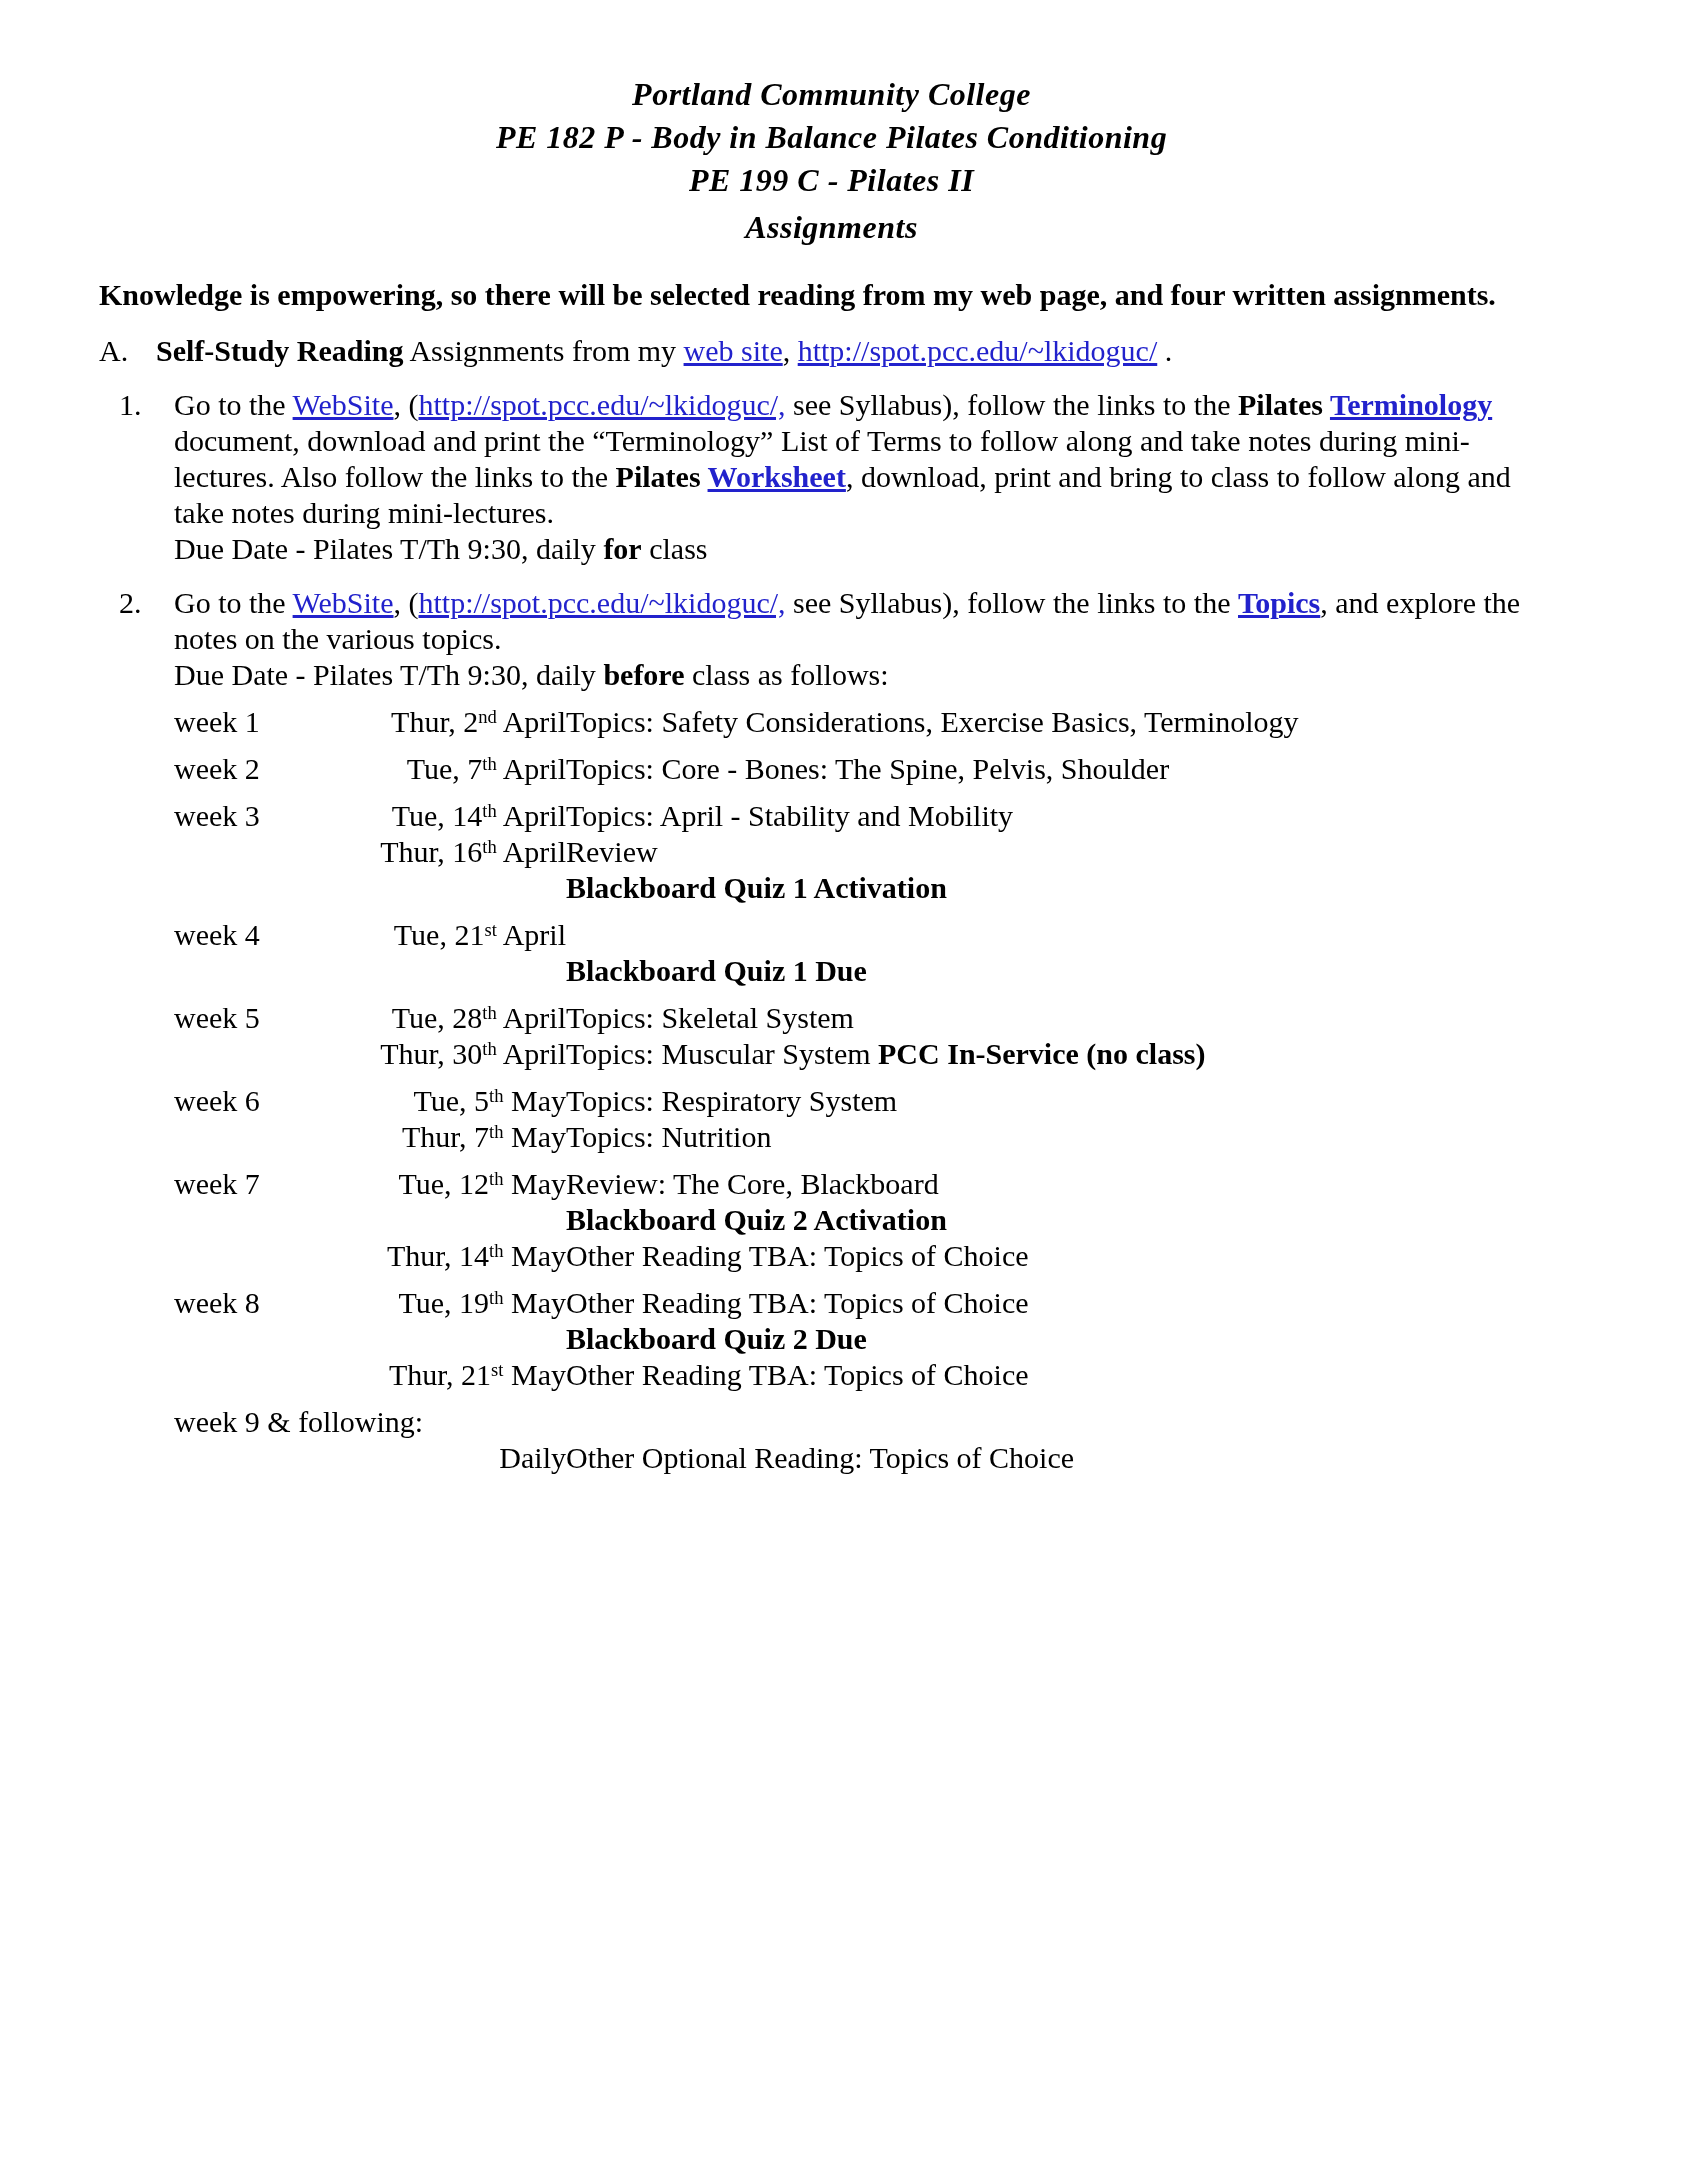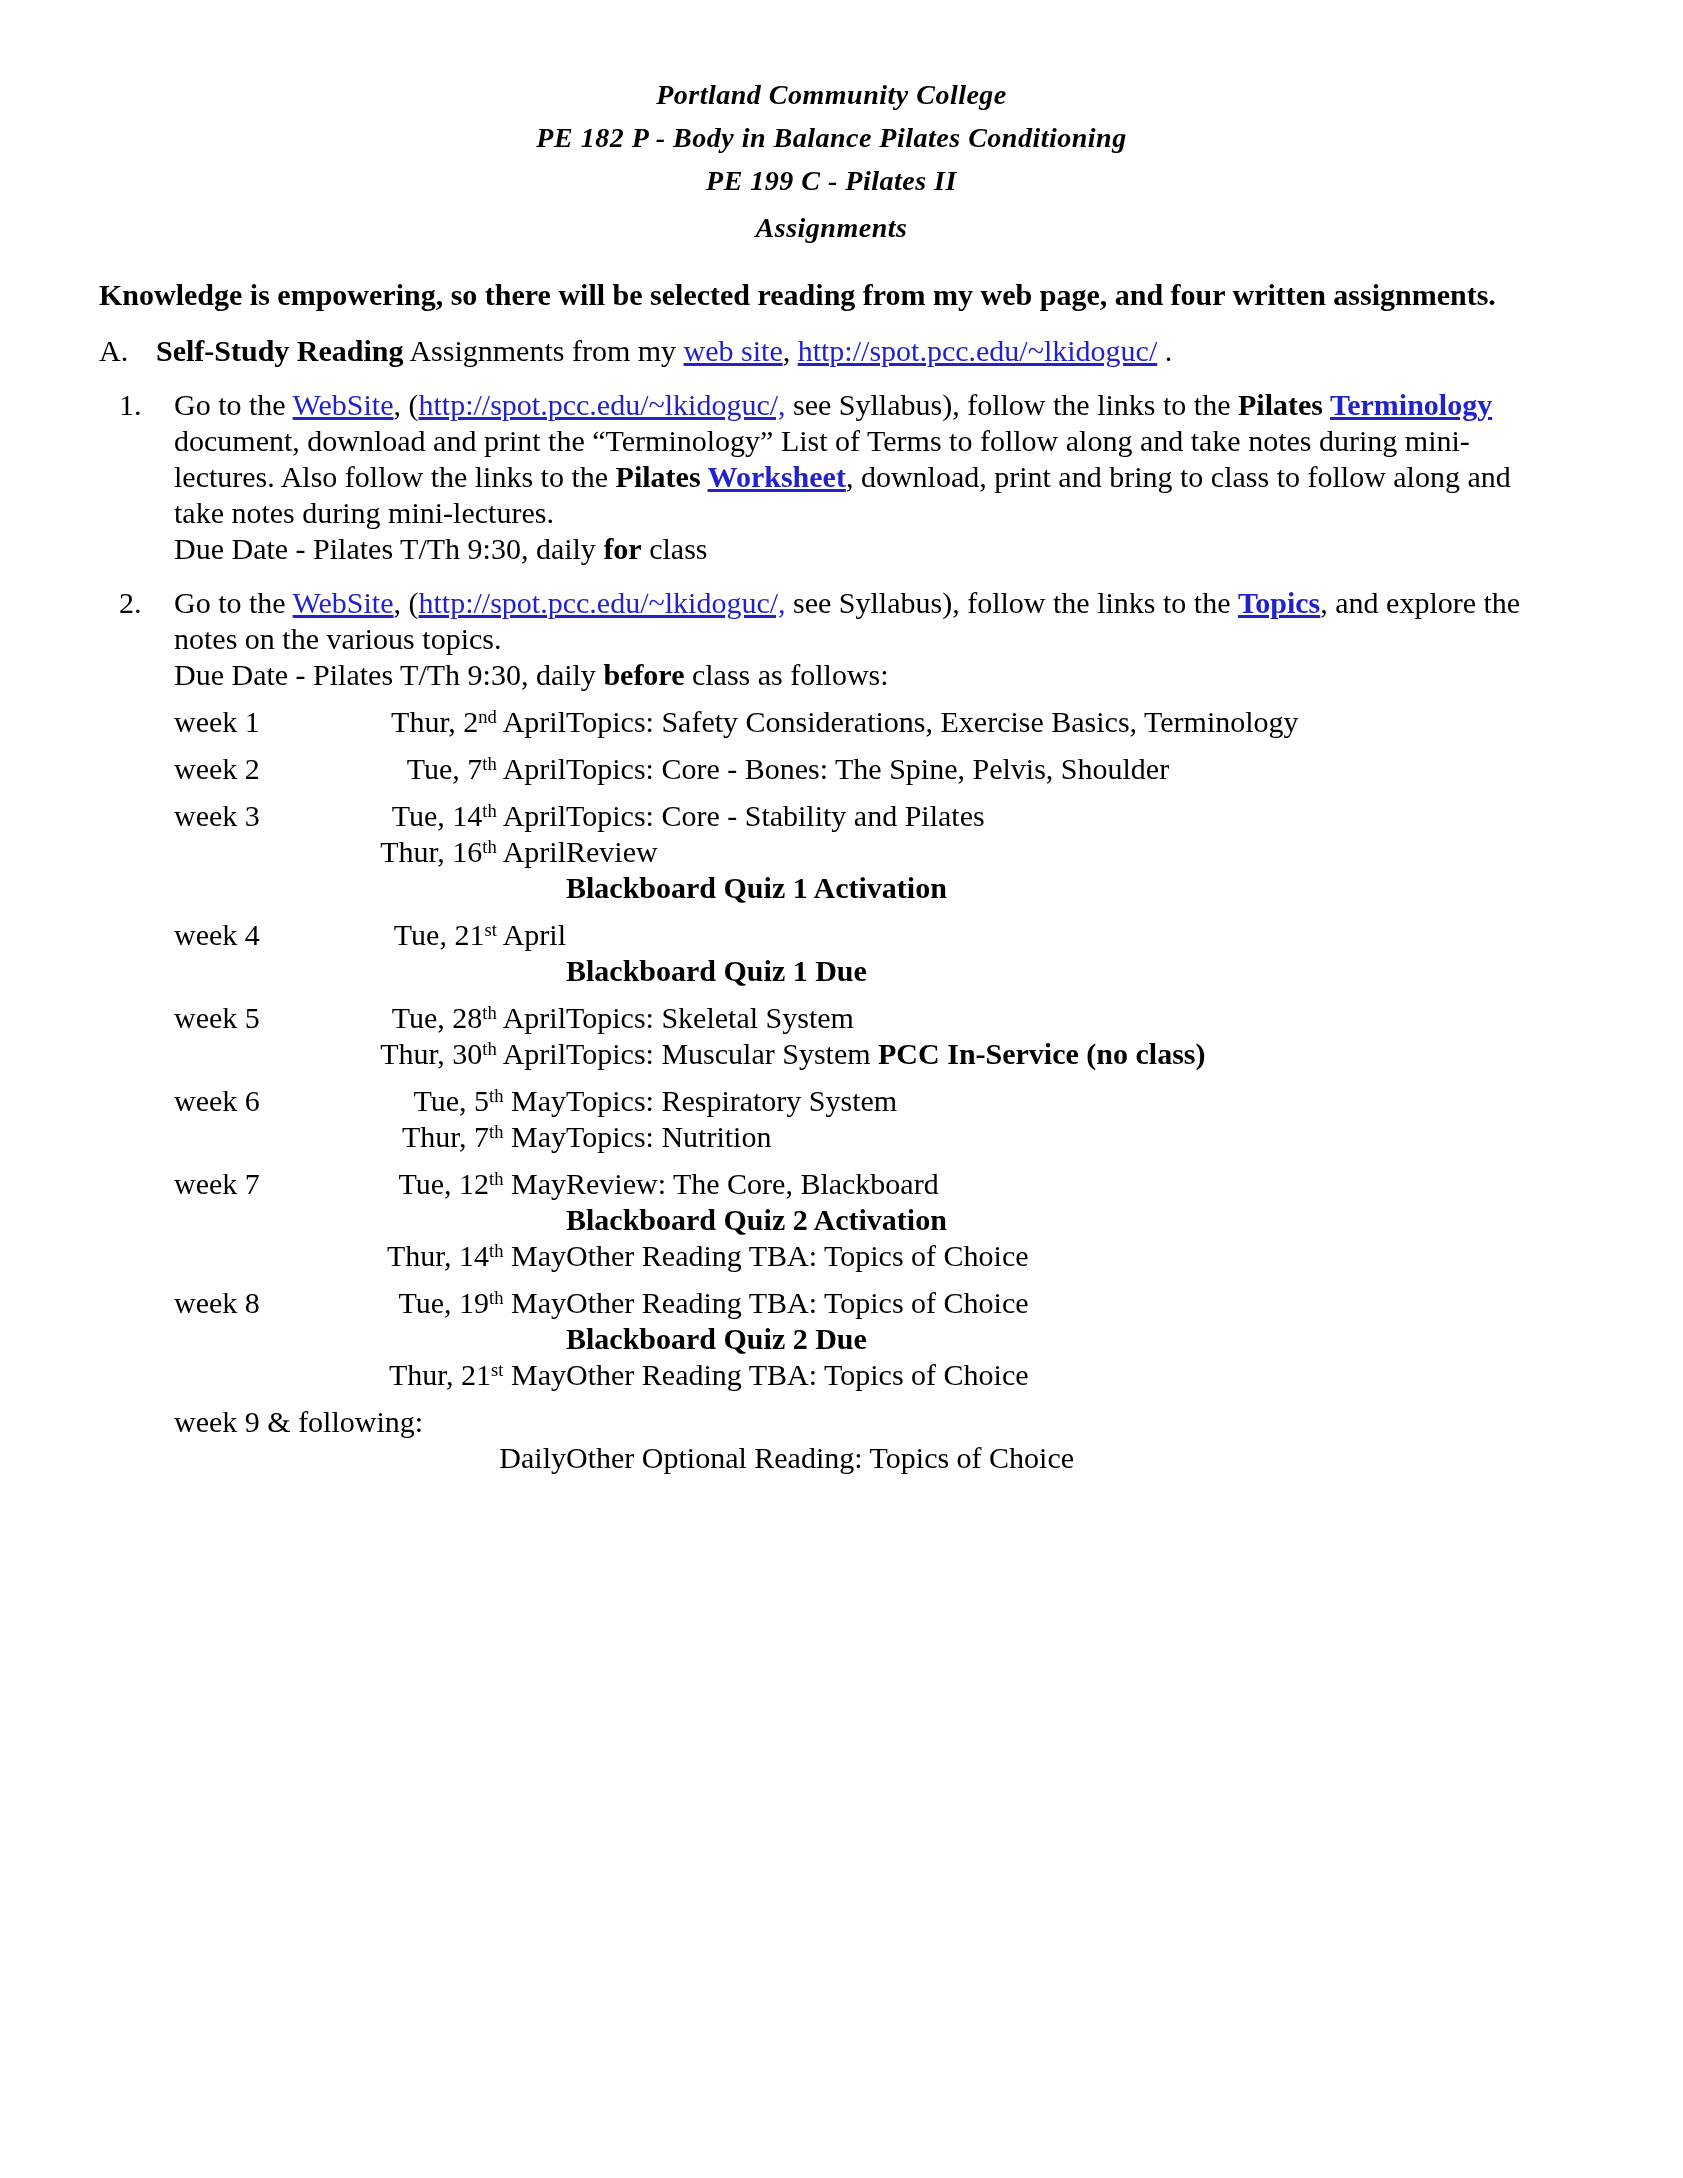--- a/index.html
+++ b/index.html
@@ -6,21 +6,21 @@
   html, body { background:#ffffff; }
   body {
     width:1683px; height:2178px;
     font-family:"Liberation Serif", serif;
     color:#000; font-size:30px; line-height:36px;
     overflow:hidden;
   }
   .page { padding:73px 119px 0 99px; }
 
   .title-block { text-align:center; font-weight:bold; font-style:italic; }
-  .title-line { font-size:28px; line-height:43px; letter-spacing:0.5px; }
+  .title-line { font-size:32px; line-height:43px; letter-spacing:0.5px; }
   .title-line.assignments { margin-top:4px; }
 
   .intro { margin-top:28px; font-weight:bold; }
 
   .itemA { margin-top:20px; display:flex; }
   .itemA .lblA { width:57px; flex:0 0 57px; }
 
   .numbered { margin-top:18px; display:flex; }
   .numbered .num { width:75px; flex:0 0 75px; padding-left:20px; }
   .numbered .content { flex:1; }
@@ -89,21 +89,21 @@
         <div class="c-week">week 2</div>
         <div class="c-date"><span>Tue, 7</span><sup>th</sup><span> April</span></div>
         <div class="c-content"><span>Topics:  Core  -  Bones:  The Spine, Pelvis, Shoulder</span></div>
       </div>
     </div>
 
     <div class="wk">
       <div class="line">
         <div class="c-week">week 3</div>
         <div class="c-date"><span>Tue, 14</span><sup>th</sup><span> April</span></div>
-        <div class="c-content"><span>Topics:  Core  -  Stability and Pilates</span></div>
+        <div class="c-content"><span>Topics:  April  -  Stability and Mobility</span></div>
       </div>
       <div class="line">
         <div class="c-week"></div>
         <div class="c-date"><span>Thur, 16</span><sup>th</sup><span> April</span></div>
         <div class="c-content"><span>Review</span></div>
       </div>
       <div class="line">
         <div class="c-week"></div>
         <div class="c-date"></div>
         <div class="c-content"><span class="b">Blackboard Quiz 1 Activation</span></div>

